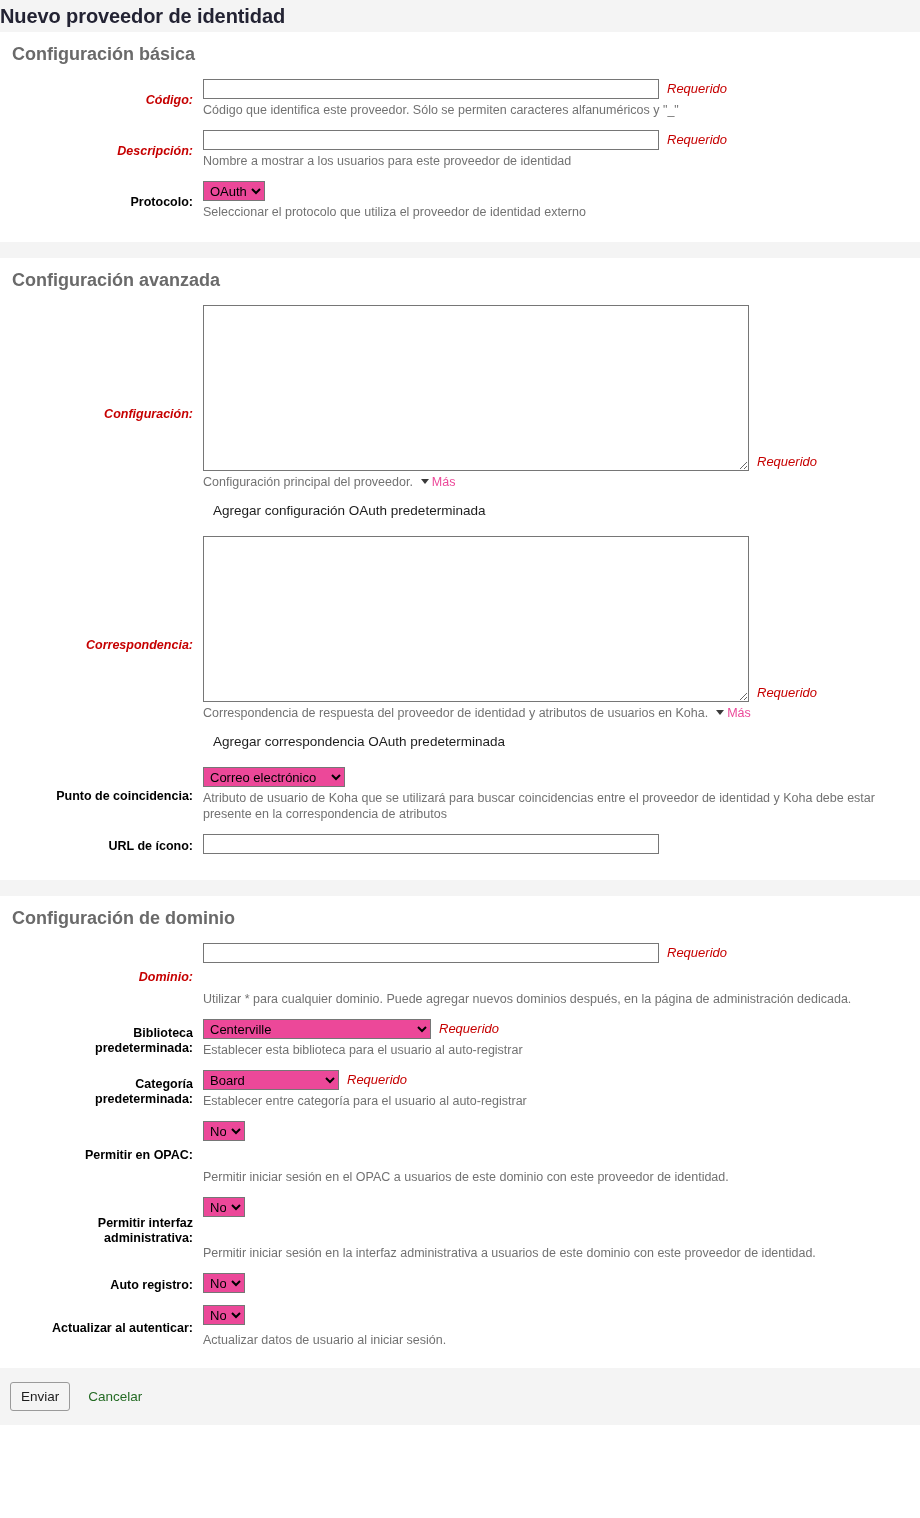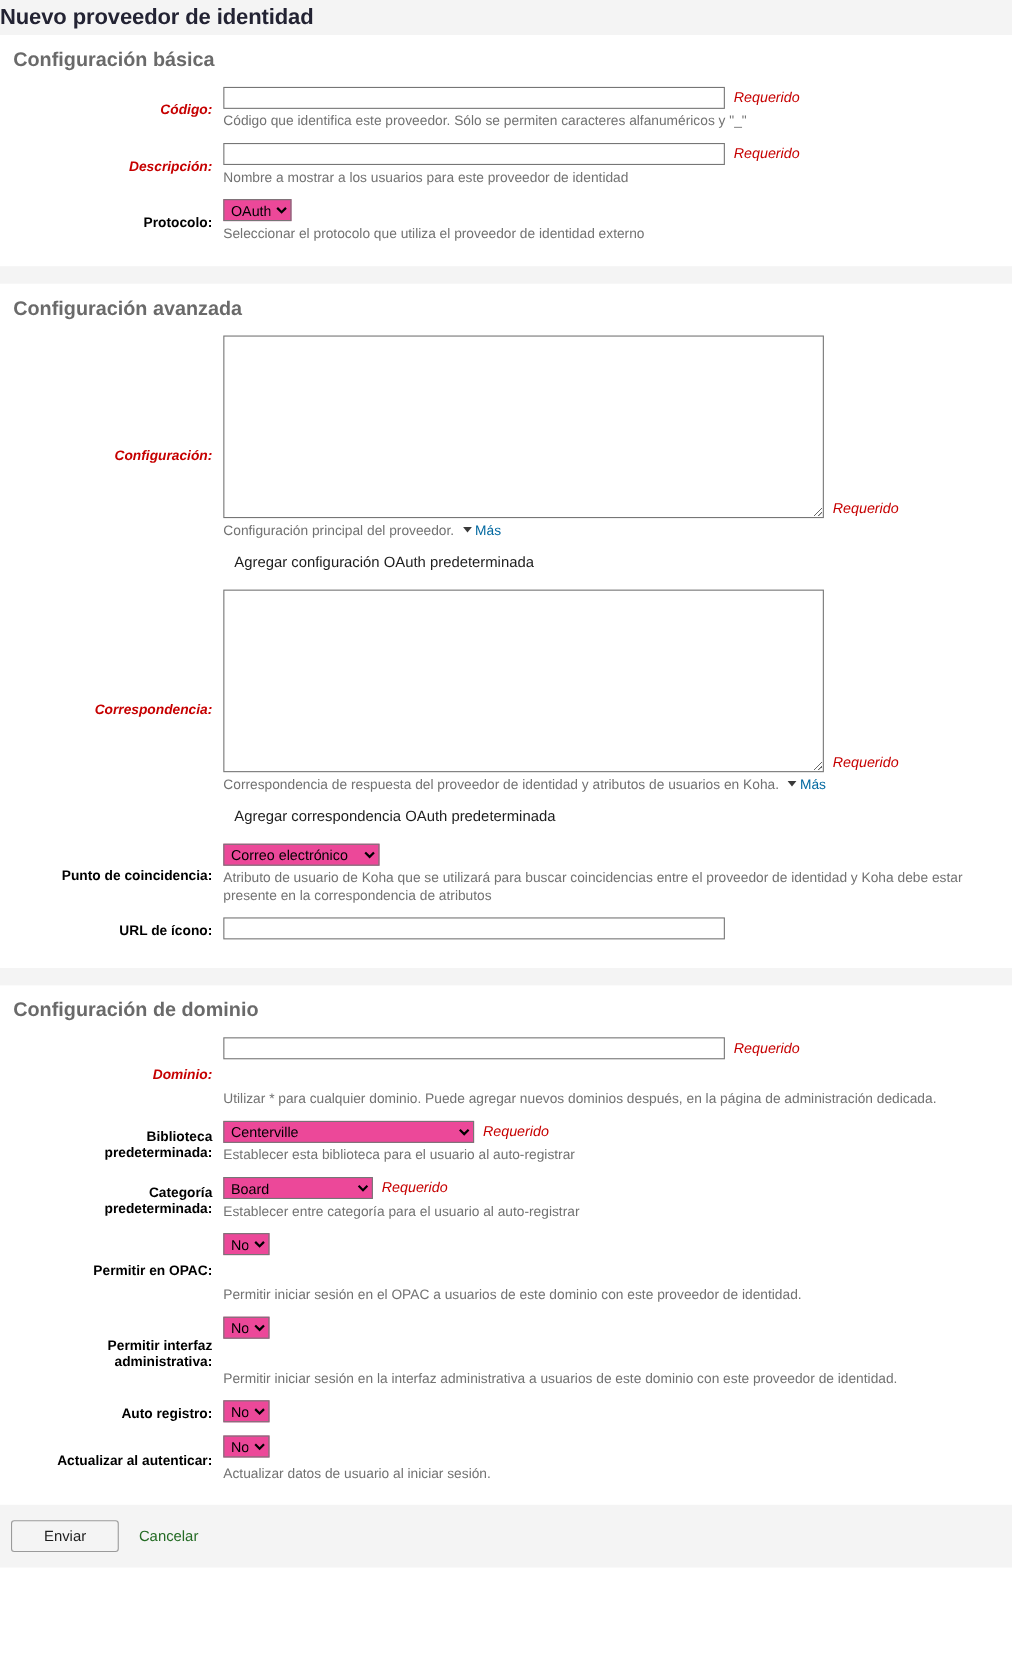--- a/index.html
+++ b/index.html
@@ -158,21 +158,21 @@
   .hint {
     color: #727272;
     font-size: 12.5px;
     line-height: 16px;
     margin: 3px 0 0 0;
     max-width: 760px;
   }
   .hint.wide { max-width: 890px; margin-top: 28px; }
 
   .more-link {
-    color: #0369a1;
+    color: #ec4899;
     font-size: 12.5px;
     text-decoration: none;
     white-space: nowrap;
     margin-left: 8px;
     cursor: pointer;
   }
   .caret-down {
     display: inline-block;
     width: 0;
     height: 0;
@@ -212,21 +212,21 @@
     gap: 18px;
     margin-top: 0;
   }
   .btn-submit {
     background: #f4f4f4;
     border: 1px solid #9a9a9a;
     border-radius: 3px;
     font-family: "Liberation Sans", sans-serif;
     font-size: 13.5px;
     color: #1d1d1d;
-    padding: 6px 29px;
+    padding: 6px 10px;
     cursor: pointer;
   }
   .link-cancel {
     color: #246B24;
     font-size: 13.5px;
     text-decoration: none;
     cursor: pointer;
   }
 
   .spacer-sm { height: 8px; }

